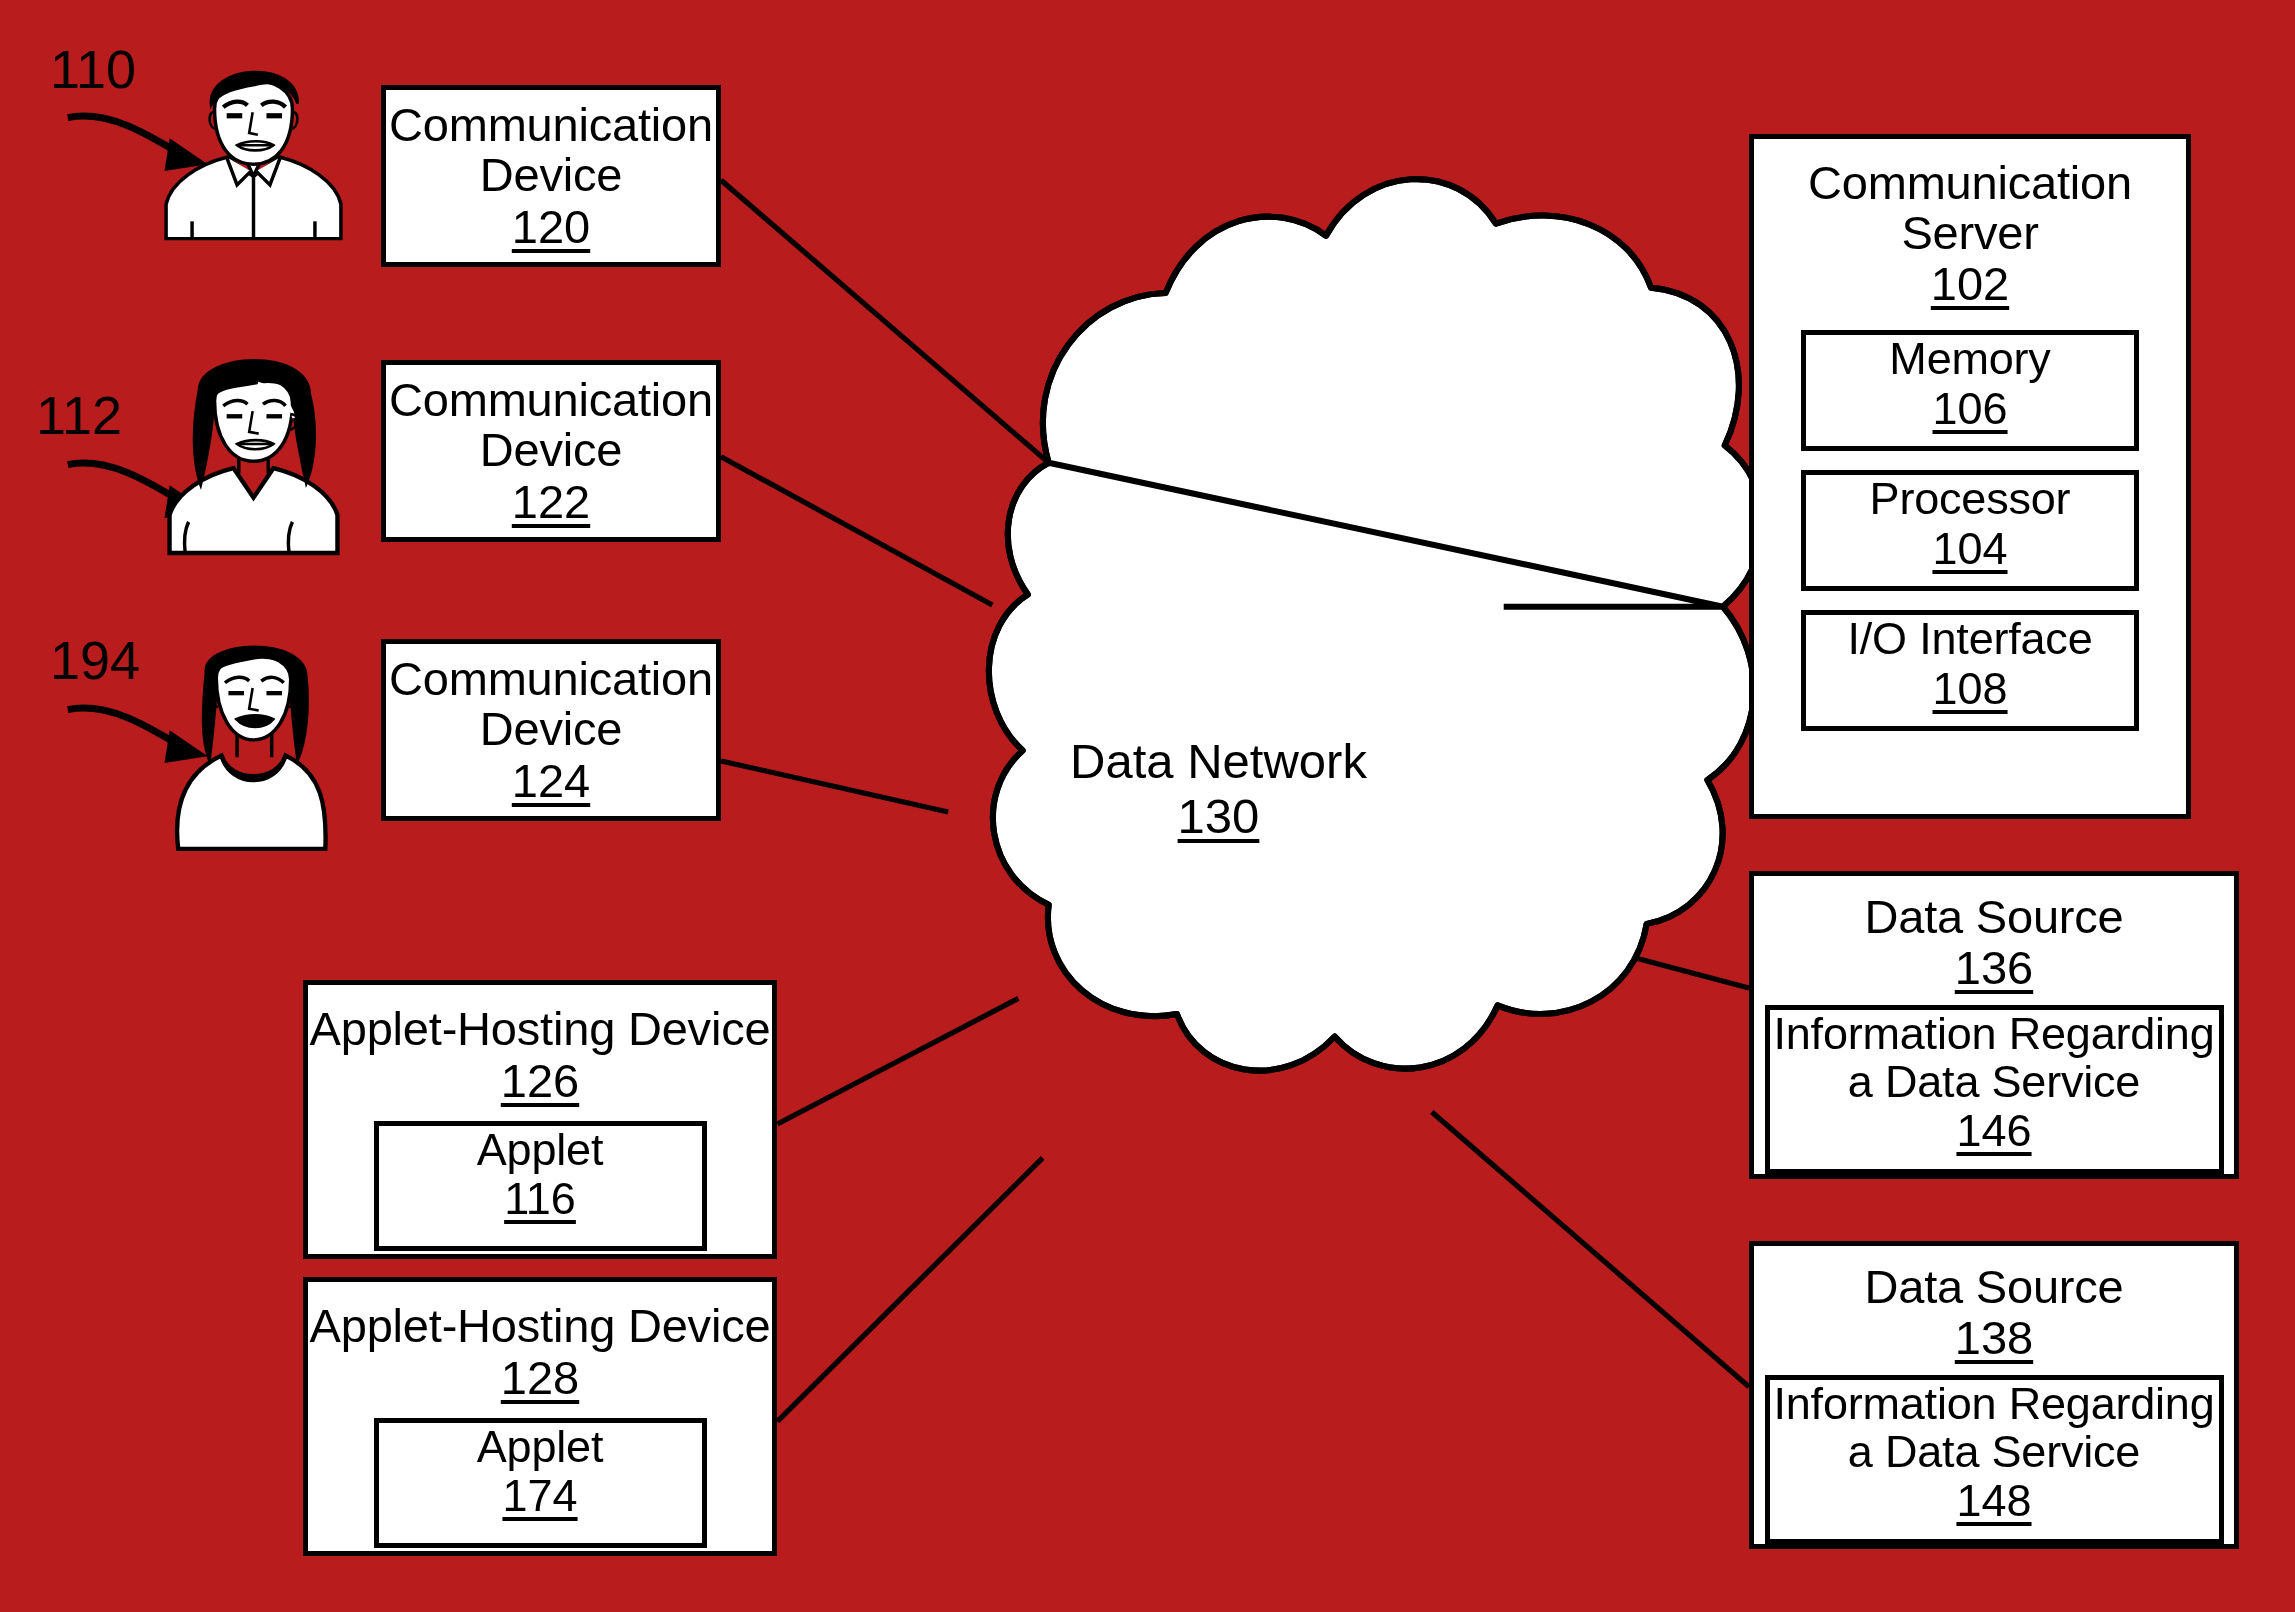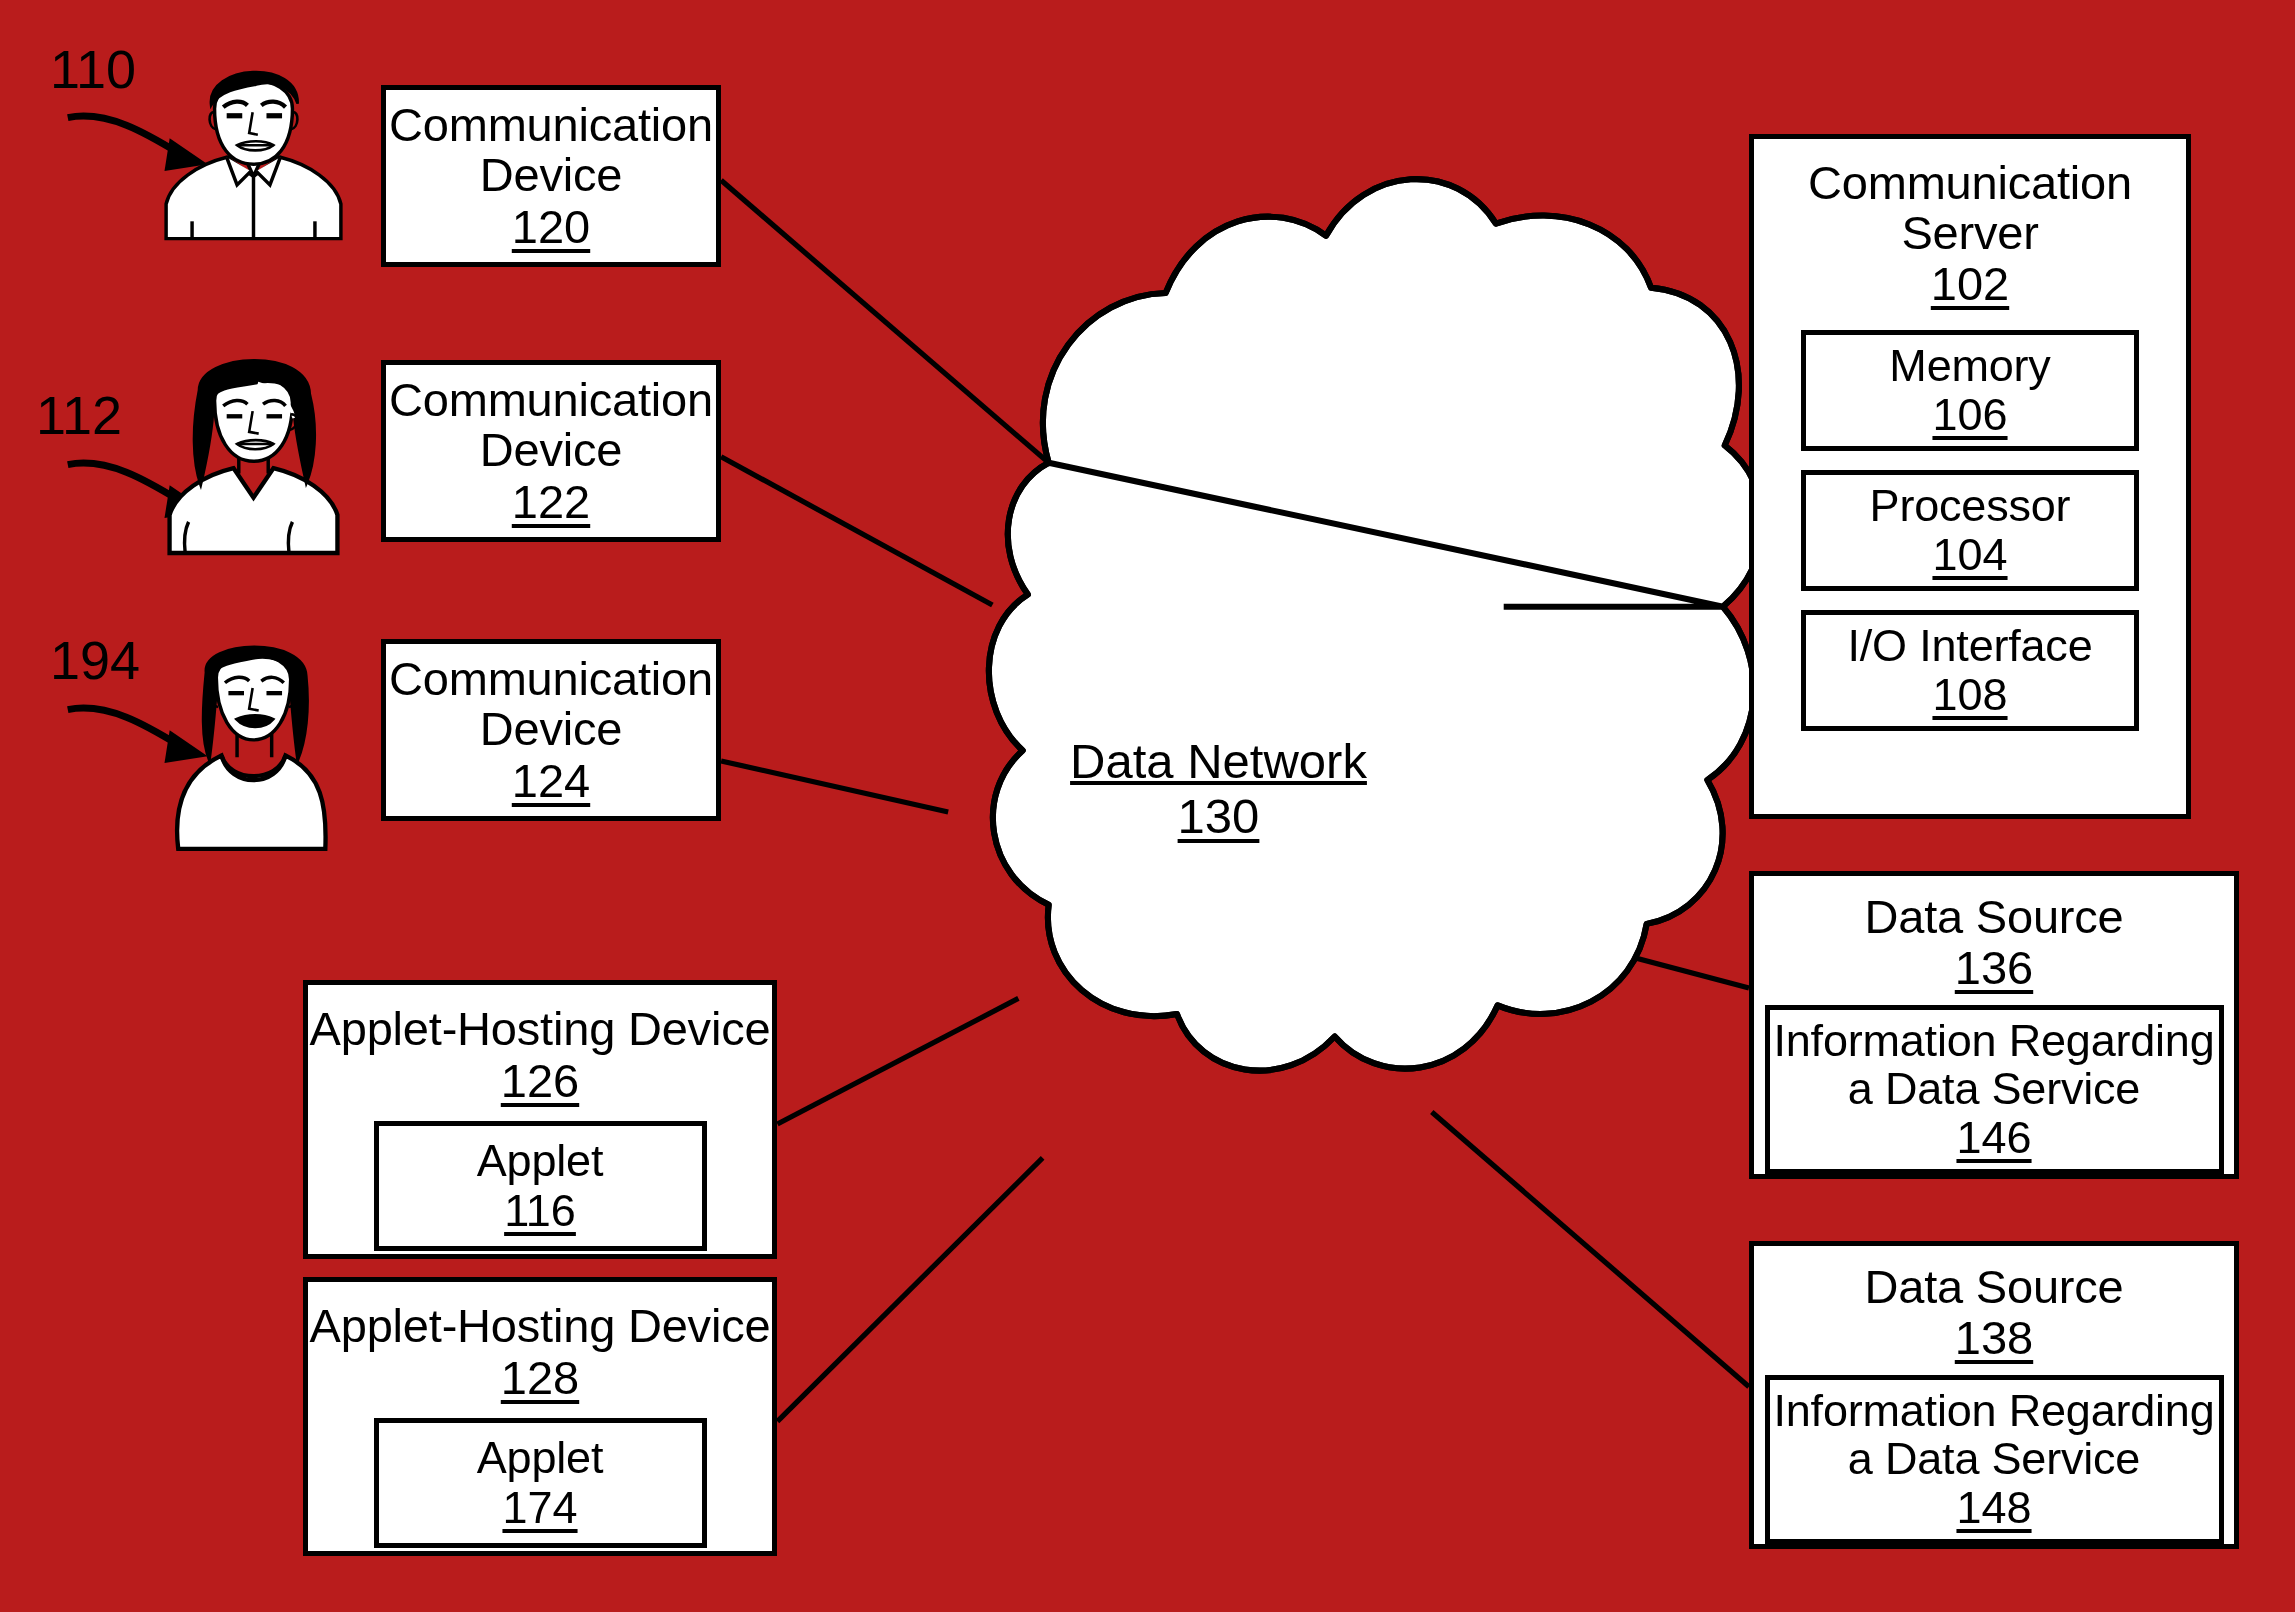--- a/index.html
+++ b/index.html
@@ -50,21 +50,20 @@
     text-decoration-thickness: 4.3px;
     margin-top: 1.7px;
   }
   .inner {
     box-sizing: border-box;
     border: 5.2px solid #000;
     background: #fff;
     display: flex;
     flex-direction: column;
     align-items: center;
-    justify-content: center;
     text-align: center;
     line-height: 1.06;
   }
   .inner .ttl { font-size: 45px; white-space: pre-line; }
   .inner .num {
     font-size: 45px;
     text-underline-offset: 6px;
     text-decoration-thickness: 4.3px;
     margin-top: 1.7px;
   }
@@ -91,21 +90,21 @@
     top: 0;
     width: 633px;
     height: 850px;
     display: flex;
     flex-direction: column;
     align-items: center;
     justify-content: center;
     text-align: center;
     line-height: 1.08;
   }
-  #cloud-label .ttl { font-size: 49px; text-decoration: underline; }
+  #cloud-label .ttl { font-size: 49px; }
   #cloud-label .num {
     font-size: 49px;
     text-decoration: underline;
     text-underline-offset: 6px;
     text-decoration-thickness: 4.3px;
     margin-top: 1.7px;
   }
 
   
   .person { position: absolute; }

